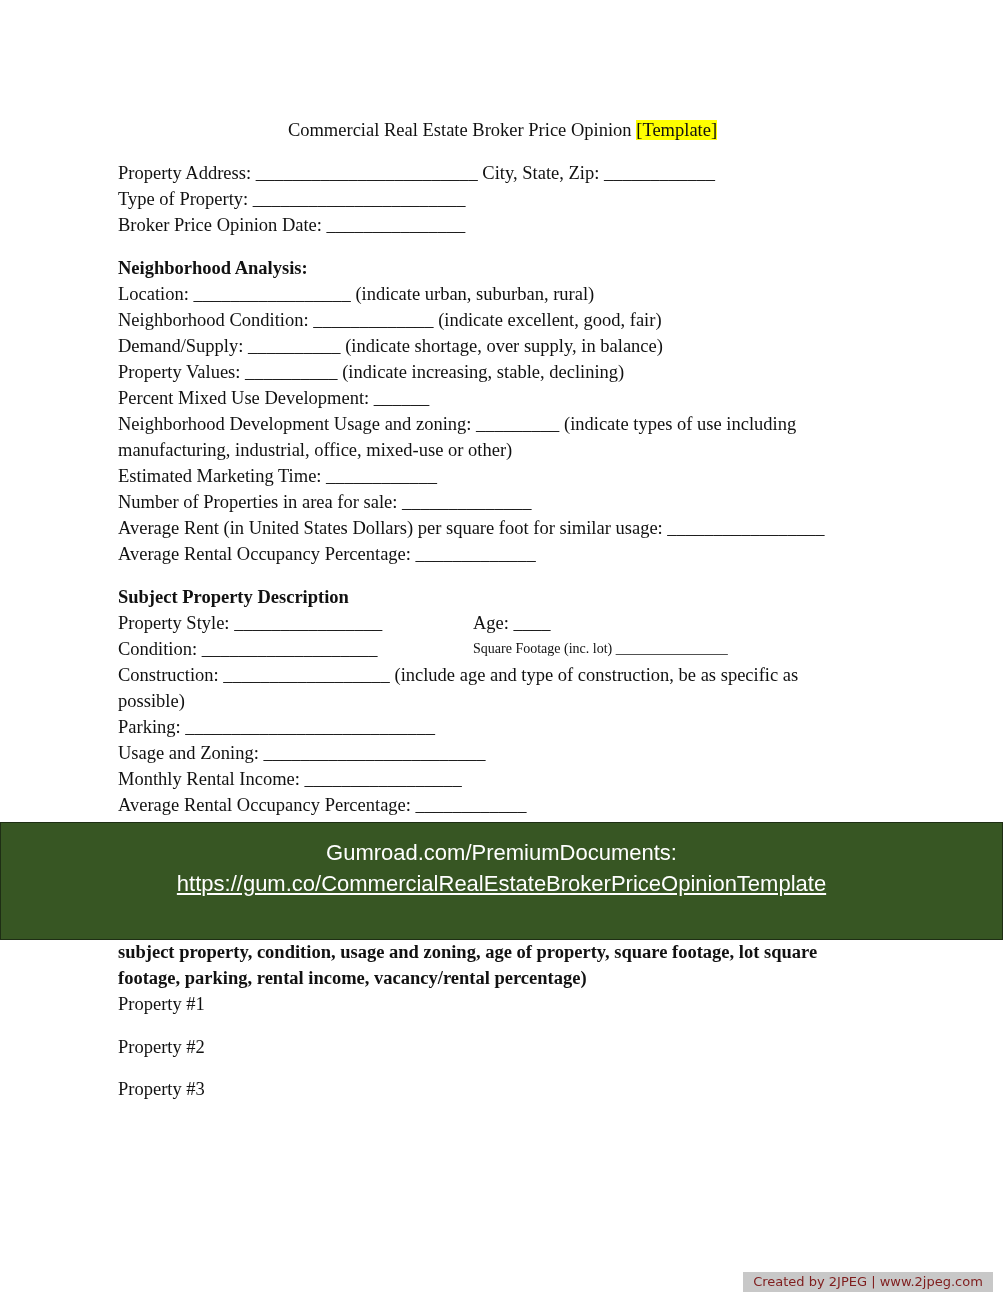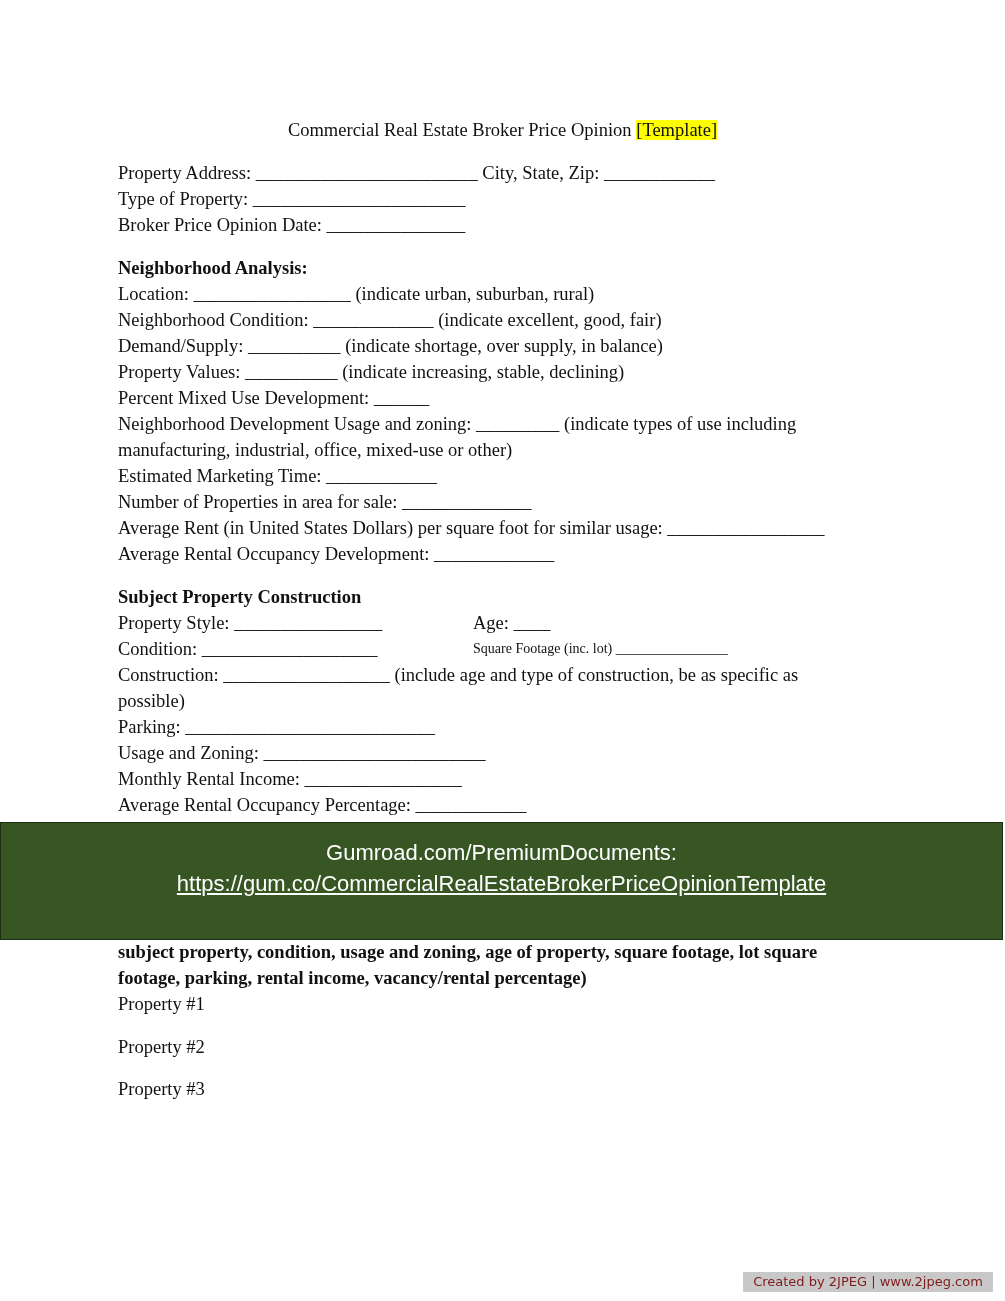--- a/index.html
+++ b/index.html
@@ -49,23 +49,23 @@
 <div class="line" style="top:281px">Location: _________________ (indicate urban, suburban, rural)</div>
 <div class="line" style="top:307px">Neighborhood Condition: _____________ (indicate excellent, good, fair)</div>
 <div class="line" style="top:333px">Demand/Supply: __________ (indicate shortage, over supply, in balance)</div>
 <div class="line" style="top:359px">Property Values: __________ (indicate increasing, stable, declining)</div>
 <div class="line" style="top:385px">Percent Mixed Use Development: ______</div>
 <div class="line" style="top:411px">Neighborhood Development Usage and zoning: _________ (indicate types of use including</div>
 <div class="line" style="top:437px">manufacturing, industrial, office, mixed-use or other)</div>
 <div class="line" style="top:463px">Estimated Marketing Time: ____________</div>
 <div class="line" style="top:489px">Number of Properties in area for sale: ______________</div>
 <div class="line" style="top:515px">Average Rent (in United States Dollars) per square foot for similar usage: _________________</div>
-<div class="line" style="top:541px">Average Rental Occupancy Development: _____________</div>
+<div class="line" style="top:541px">Average Rental Occupancy Percentage: _____________</div>
 
-<div class="line bold" style="top:584px">Subject Property Construction</div>
+<div class="line bold" style="top:584px">Subject Property Description</div>
 <div class="line" style="top:610px; width:780px">
   <span>Property Style: ________________</span>
 </div>
 <div class="col2" style="top:610px; font-size:18.5px; line-height:26px">Age: ____</div>
 <div class="line" style="top:636px">Condition: ___________________</div>
 <div class="col2" style="top:636px; font-size:14px; line-height:26px">Square Footage (inc. lot) ________________</div>
 <div class="line" style="top:662px">Construction: __________________ (include age and type of construction, be as specific as</div>
 <div class="line" style="top:688px">possible)</div>
 <div class="line" style="top:714px">Parking: ___________________________</div>
 <div class="line" style="top:740px">Usage and Zoning: ________________________</div>

